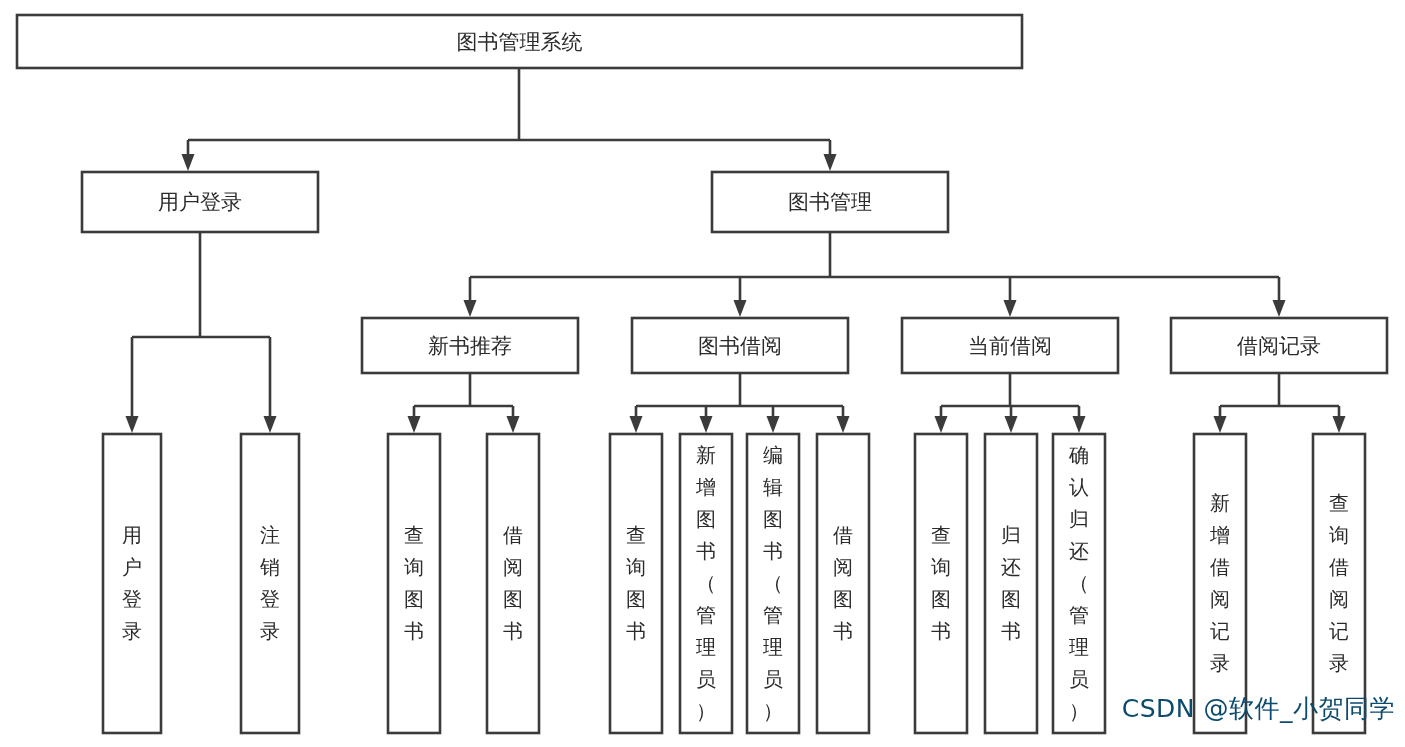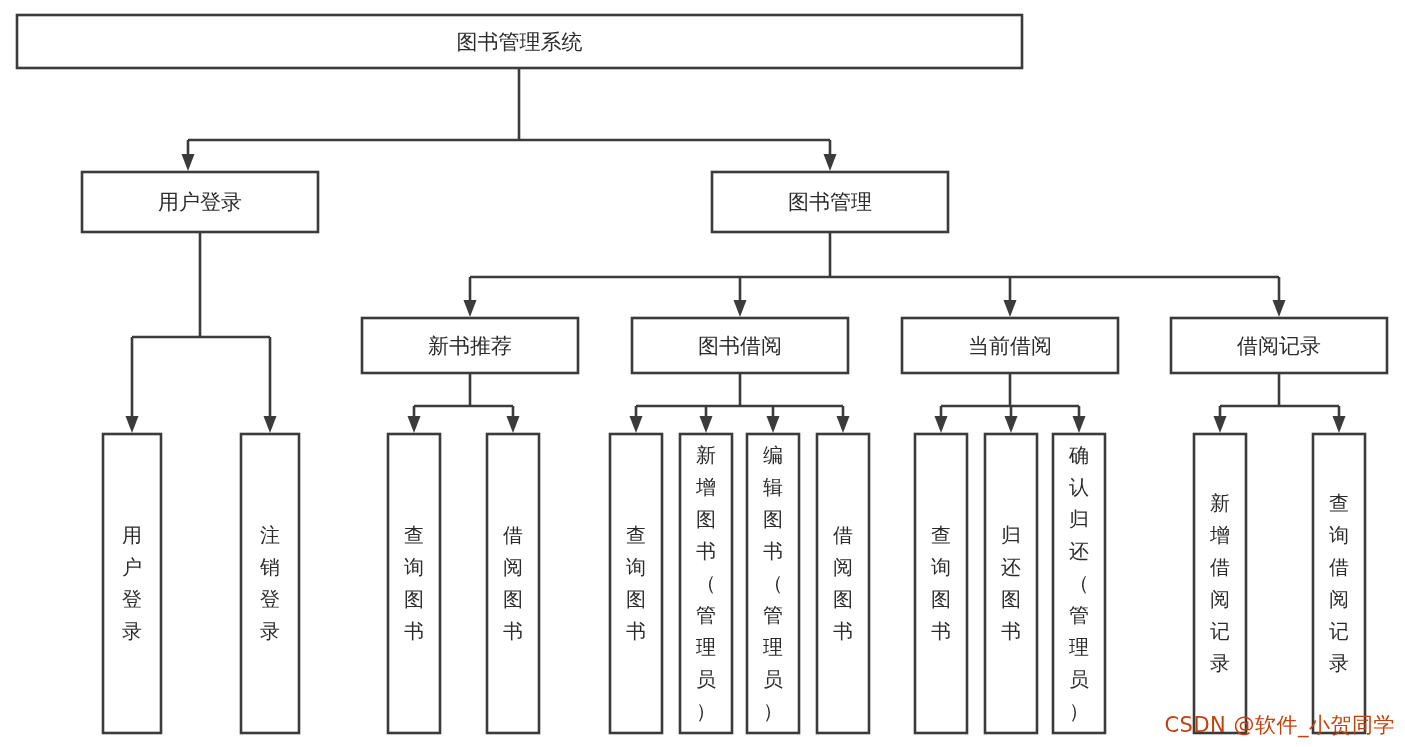--- a/index.html
+++ b/index.html
@@ -51,24 +51,24 @@
     text-anchor: middle;
     white-space: pre;
   }
   .node-label.vertical-label {
     font-size: 20px;
     letter-spacing: 0px;
   }
   .watermark-text {
     position: absolute;
     right: 10px;
-    bottom: 8px;
+    bottom: 22px;
     font-family: "DejaVu Sans", "Liberation Sans", sans-serif;
-    font-size: 21px;
-    color: #c2410c;
+    font-size: 25px;
+    color: #0c4a6e;
     letter-spacing: 0.5px;
     user-select: none;
     pointer-events: none;
     white-space: nowrap;
   }
 </style>
 </head>
 <body>
 
 <div id="diagram-root">

